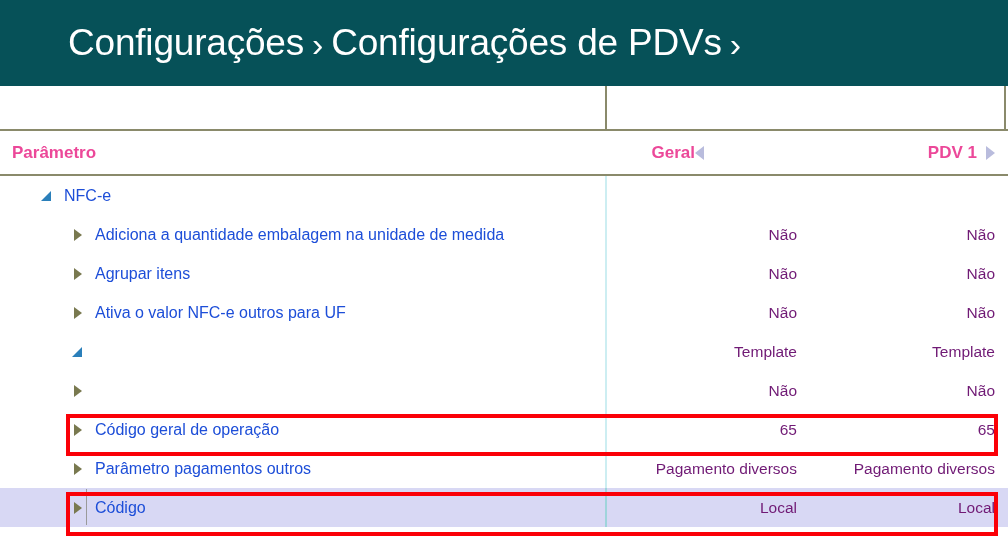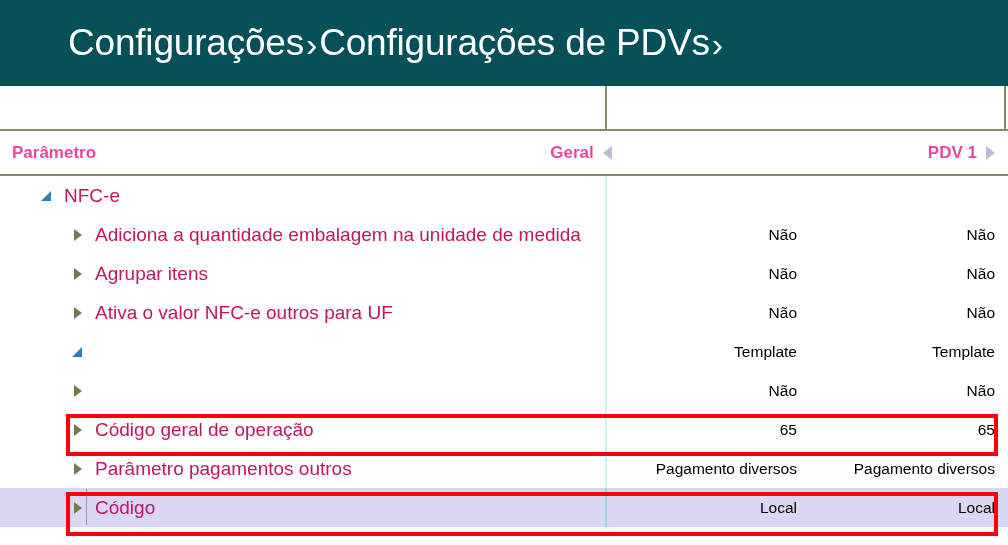--- a/index.html
+++ b/index.html
@@ -11,21 +11,21 @@
   }
   .app{position:relative;width:1008px;height:545px;overflow:hidden;}
 
   
   .banner{
     position:absolute;left:0;top:0;width:1008px;height:86px;
     background:#065158;
     display:flex;align-items:center;
   }
   .breadcrumb{
-    display:flex;align-items:center;gap:2px;
+    display:flex;align-items:center;gap:8px;
     padding-left:68px;
     color:#ffffff;
     font-size:37px;
     font-weight:400;
     letter-spacing:-0.2px;
     white-space:nowrap;
   }
   .bc-sep{
     font-size:34px;font-weight:300;color:#ffffff;
     line-height:1;position:relative;top:1px;
@@ -56,21 +56,21 @@
     border-bottom:2px solid #8a8a6b;
     box-sizing:border-box;
     background:#ffffff;
   }
   .head-cell{
     position:absolute;top:0;height:43px;
     display:flex;align-items:center;
     font-size:17px;font-weight:bold;color:#ec4899;
   }
   .head-param{left:12px;}
-  .head-geral{left:476px;width:230px;justify-content:center;gap:9px;}
+  .head-geral{left:494px;width:230px;justify-content:flex-end;}
   .head-pdv{left:736px;width:262px;justify-content:flex-end;gap:9px;align-items:center;}
   .head-geral .lbl,.head-pdv .lbl{line-height:1;}
 
   .tri-left,.tri-right{
     width:0;height:0;display:inline-block;position:relative;top:0px;
   }
   .tri-left{
     border-top:7px solid transparent;border-bottom:7px solid transparent;
     border-right:9px solid #b9bcdd;
   }
@@ -90,21 +90,21 @@
   }
   .row.selected{background:#d8d8f4;}
   .row .cell-vline{
     position:absolute;left:605px;top:0;bottom:0;width:2px;background:#cdeef2;
   }
   .row.selected .cell-vline{background:#9fd4db;}
 
   .param{
     position:absolute;top:0;height:39px;left:0;width:605px;
     display:flex;align-items:center;
-    font-size:19px;color:#be185d;
+    font-size:16px;color:#1d4ed8;
   }
   .param .exp{
     width:14px;height:14px;flex:0 0 14px;margin-right:10px;position:relative;
   }
   
   .exp.collapsed::after{
     content:"";position:absolute;left:3px;top:1px;
     width:0;height:0;
     border-top:6px solid transparent;border-bottom:6px solid transparent;
     border-left:8px solid #79794f;
@@ -115,21 +115,21 @@
     width:0;height:0;
     border-left:10px solid transparent;
     border-bottom:10px solid #2a7fba;
   }
   .lvl0{padding-left:40px;}
   .lvl1{padding-left:71px;}
 
   .val{
     position:absolute;top:0;height:39px;
     display:flex;align-items:center;justify-content:flex-end;
-    font-size:15.5px;color:#000000;white-space:nowrap;
+    font-size:15.5px;color:#701a75;white-space:nowrap;
   }
   .val-geral{left:607px;width:190px;padding-right:2px;}
   .val-pdv{left:799px;width:196px;padding-right:0px;}
 
   
   .focus-cell{
     position:absolute;left:86px;top:1px;height:36px;width:519px;
     border-left:1px solid #9a9a9a;
     box-sizing:border-box;
     pointer-events:none;

